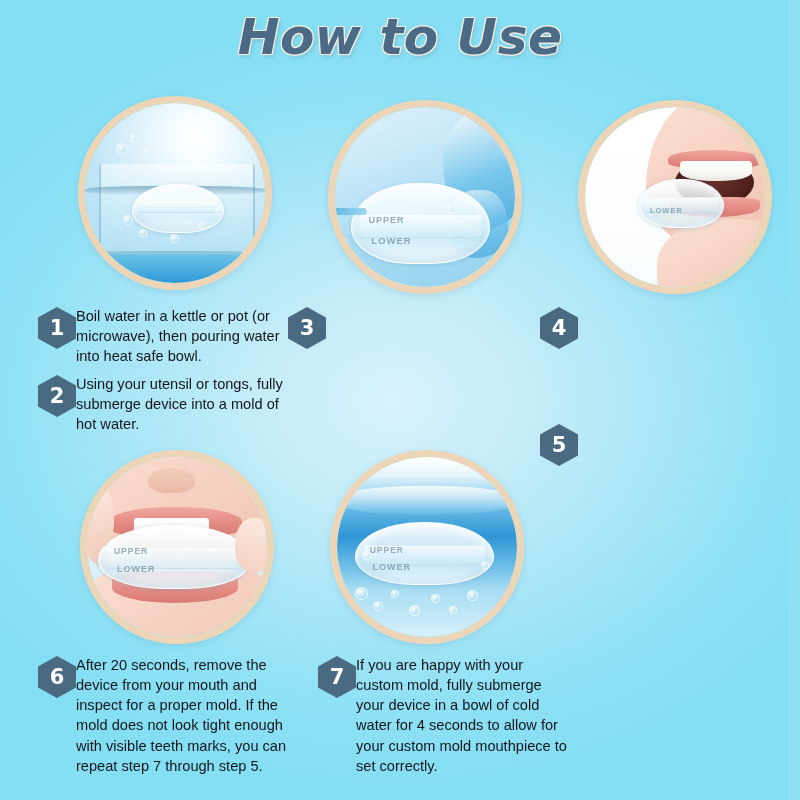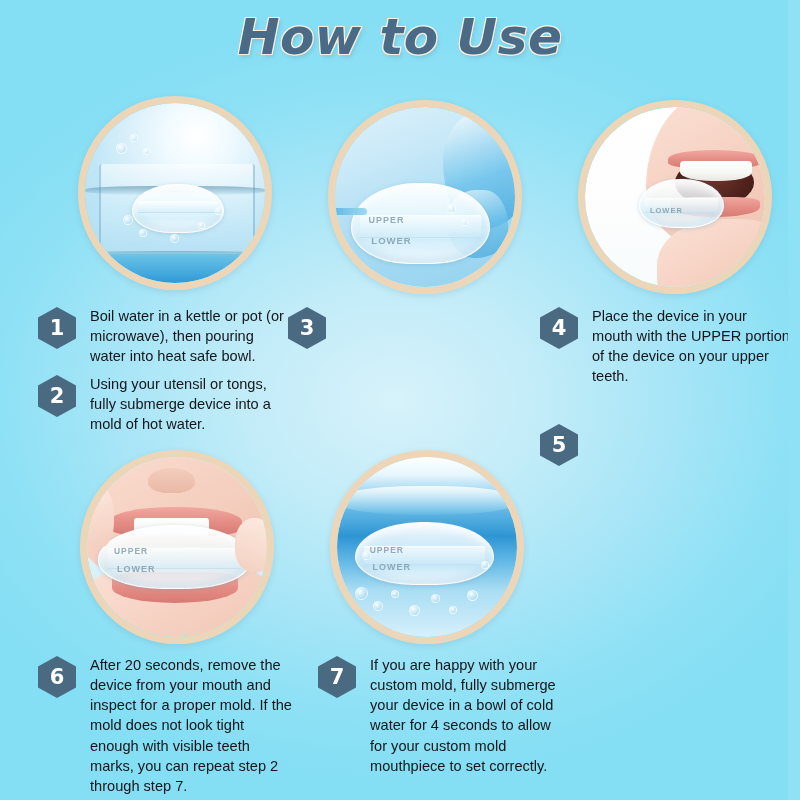--- a/index.html
+++ b/index.html
@@ -183,21 +183,20 @@
     justify-content: center;
     color: #ffffff;
     font-family: "DejaVu Sans", sans-serif;
     font-size: 21px;
     font-weight: bold;
     line-height: 1;
     margin-top: 1px;
     filter: drop-shadow(1px 2px 2px rgba(70,105,130,0.35));
   }
   .step-text {
-    margin-left: 14px;
     font-family: "Liberation Sans", sans-serif;
     font-size: 14.6px;
     line-height: 1.38;
     color: #14161a;
     font-weight: 500;
   }
 
   #step-1 { left: 38px;  top: 306px; width: 252px; }
   #step-2 { left: 38px;  top: 374px; width: 252px; }
   #step-3 { left: 288px; top: 306px; width: 248px; }
@@ -312,30 +311,29 @@
     <div class="hex">2</div>
     <div class="step-text">Using your utensil or tongs, fully submerge device into a mold of hot water.</div>
   </div>
 
   <div class="step" id="step-3">
     <div class="hex">3</div>
   </div>
 
   <div class="step" id="step-4">
     <div class="hex">4</div>
-    <div class="step-text">Place the device in your mouth with the UPPER portion of the device on your upper teeth.</div>
   </div>
 
   <div class="step" id="step-5">
     <div class="hex">5</div>
   </div>
 
   <div class="step" id="step-6">
     <div class="hex">6</div>
-    <div class="step-text">After 20 seconds, remove the device from your mouth and inspect for a proper mold. If the mold does not look tight enough with visible teeth marks, you can repeat step 2 through step 7.</div>
+    <div class="step-text">After 20 seconds, remove the device from your mouth and inspect for a proper mold. If the mold does not look tight enough with visible teeth marks, you can repeat step 7 through step 5.</div>
   </div>
 
   <div class="step" id="step-7">
     <div class="hex">7</div>
     <div class="step-text">If you are happy with your custom mold, fully submerge your device in a bowl of cold water for 4 seconds to allow for your custom mold mouthpiece to set correctly.</div>
   </div>
 
 </div>
 
 </body></html>

